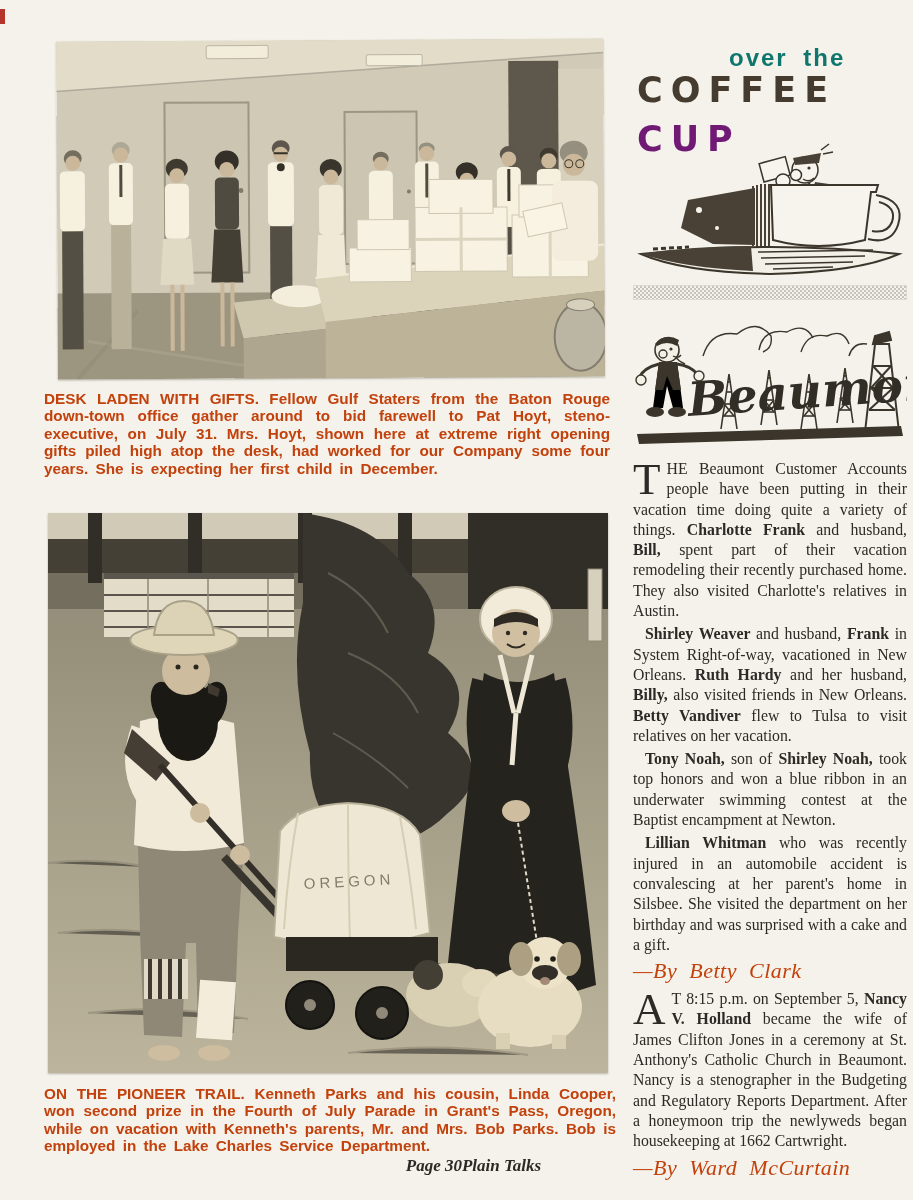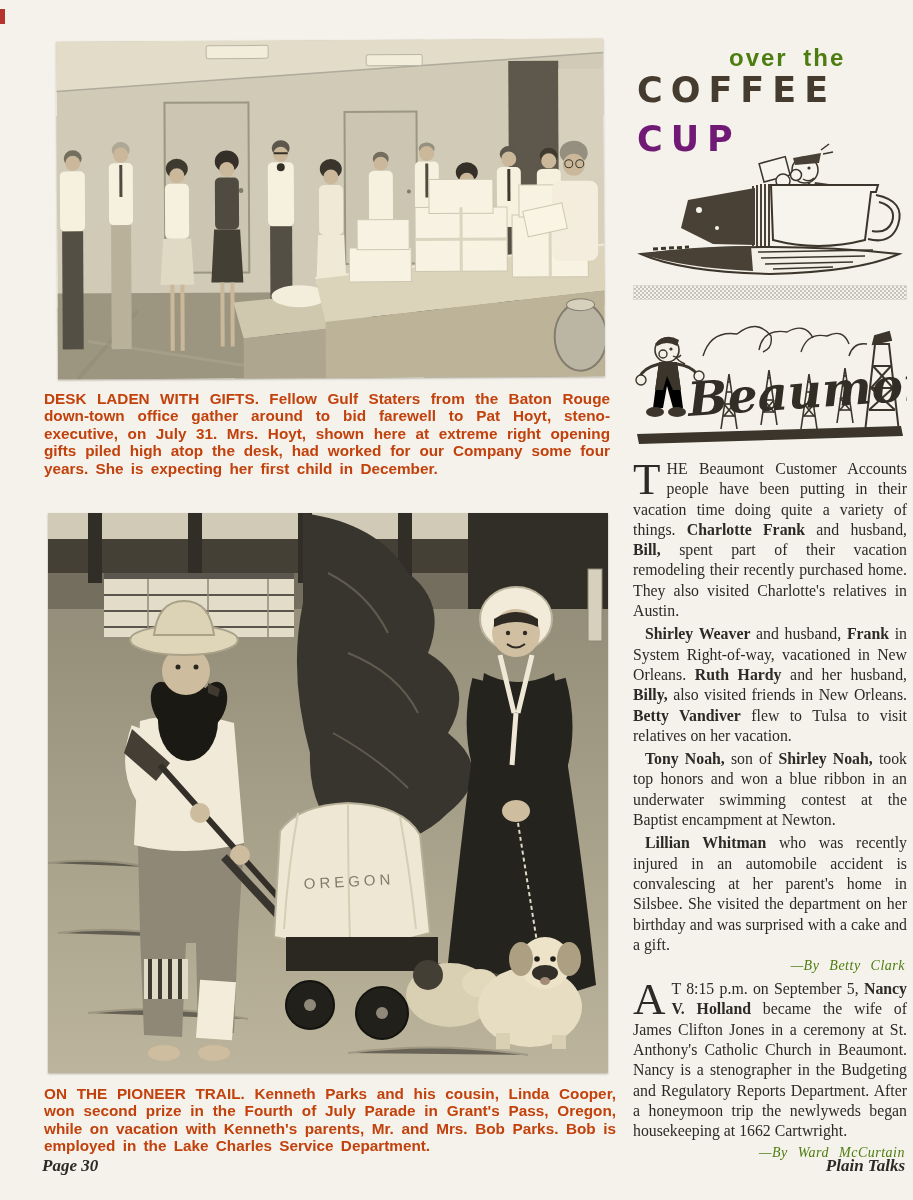--- a/index.html
+++ b/index.html
@@ -8,39 +8,39 @@
   .scan-mark{position:absolute;left:0;top:9px;width:5px;height:15px;background:#b5342c;}
   .main-col{position:absolute;left:40px;top:0;width:572px;}
   .side-col{position:absolute;left:633px;top:40px;width:274px;}
   .photo{filter:sepia(.12) contrast(.96) brightness(1.01);}
   .photo1{margin:40px 0 0 17px;width:547px;height:338px;display:block;transform:rotate(-.3deg);box-shadow:0 1px 2px rgba(60,55,40,.35);}
   .photo2{margin:36px 0 0 8px;width:560px;height:560px;display:block;box-shadow:0 1px 2px rgba(60,55,40,.35);}
   .caption{font-family:"Liberation Sans",sans-serif;font-weight:700;font-size:15.3px;line-height:17.4px;color:#c2410c;text-align:justify;word-spacing:3px;margin:12px 0 0 4px;width:566px;}
   .caption2{margin-left:4px;width:572px;}
   
   .masthead{position:relative;height:240px;}
-  .over-the{position:absolute;top:4px;left:96px;font-family:"Liberation Sans",sans-serif;font-weight:700;font-size:24px;letter-spacing:2px;word-spacing:7px;color:#4d7c0f;}
+  .over-the{position:absolute;top:4px;left:96px;font-family:"Liberation Sans",sans-serif;font-weight:700;font-size:24px;letter-spacing:2px;word-spacing:7px;color:#0f766e;}
   .coffee{position:absolute;top:30px;left:4px;font-family:"DejaVu Sans",sans-serif;font-weight:bold;font-size:35px;letter-spacing:8px;color:#453c2f;}
   .cup-word{position:absolute;top:79px;left:4px;font-family:"DejaVu Sans",sans-serif;font-weight:bold;font-size:35px;letter-spacing:8px;color:#701a75;}
   .cup-art{position:absolute;top:100px;left:0;}
   .divider{margin-top:5px;height:13px;border:1px solid #dddbd0;
     background-image:
       linear-gradient(45deg,#c6c4ba 25%,transparent 25%,transparent 75%,#c6c4ba 75%),
       linear-gradient(45deg,#c6c4ba 25%,transparent 25%,transparent 75%,#c6c4ba 75%);
     background-position:0 0,2px 2px;background-size:4px 4px;}
   .beaumont-art{display:block;margin-top:12px;}
   
   article{margin-top:7px;color:#2b2a26;}
   .body-par{font-size:15.8px;line-height:20.3px;text-align:justify;margin:0 0 3px 0;}
   .body-par b{font-weight:bold;}
   .indent{text-indent:12px;}
   .dropcap{float:left;font-size:45px;line-height:34px;padding:3px 6px 0 0;color:#2b2a26;font-family:"Liberation Serif",serif;}
-  .byline{font-style:italic;font-size:14px;text-align:right;letter-spacing:.5px;word-spacing:6px;margin:2px 2px 5px 0;color:#4d7c0f;}
+  .byline{font-style:italic;font-size:22px;letter-spacing:.5px;word-spacing:6px;margin:2px 2px 5px 0;color:#c2410c;}
   
-  .footer{position:absolute;left:42px;right:8px;top:1156px;display:flex;justify-content:space-between;font-style:italic;font-weight:bold;font-size:17px;color:#2b2a26;}
+  .footer{position:absolute;left:42px;right:8px;top:1156px;display:flex;justify-content:center;font-style:italic;font-weight:bold;font-size:17px;color:#2b2a26;}
   .footer .fr{}
 </style>
 </head>
 <body>
 
 <div class="page">
   <div class="scan-mark"></div>
 
   <div class="main-col">
 

